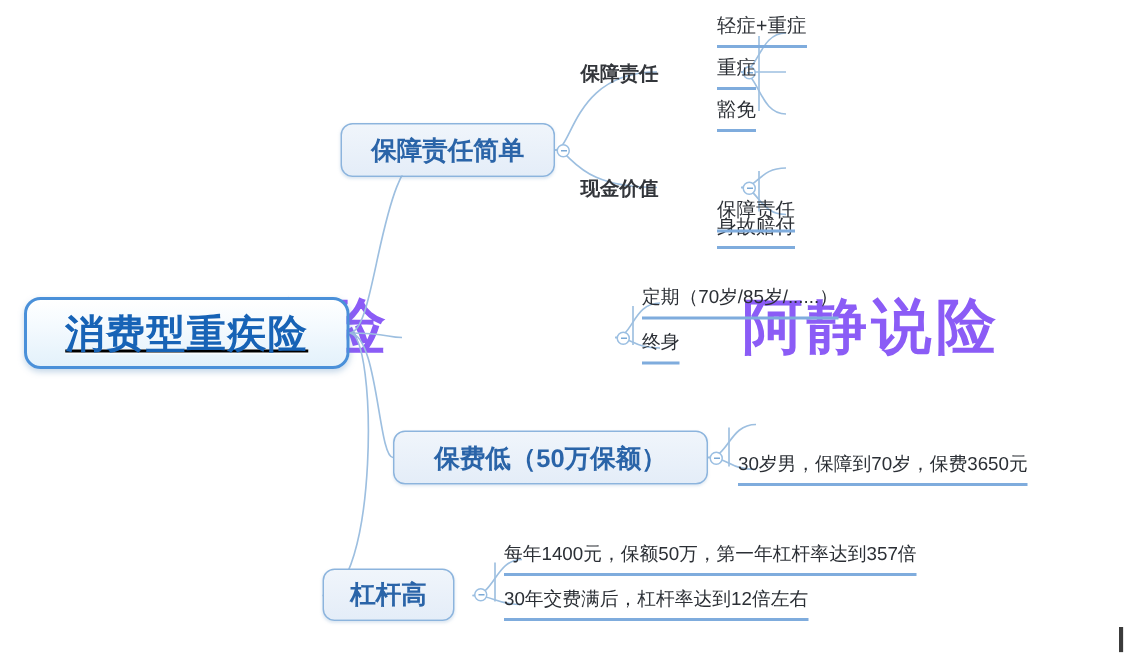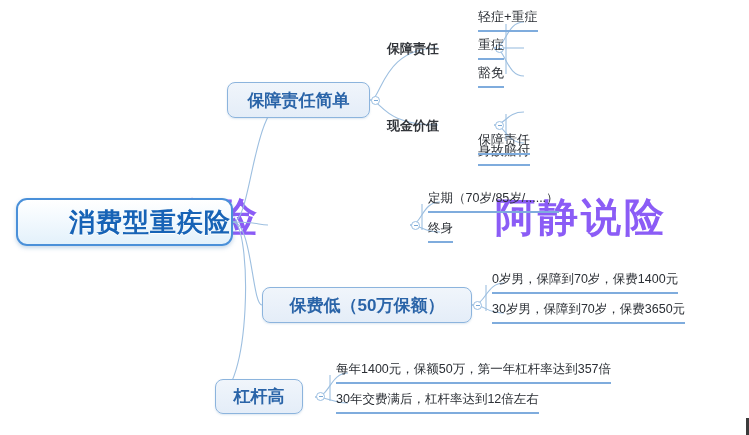--- a/index.html
+++ b/index.html
@@ -35,21 +35,22 @@
   
   .node-root {
     position: absolute;
     box-sizing: border-box;
     border: 2px solid #4a90d9;
     border-radius: 11px;
     background: linear-gradient(180deg, #ffffff 0%, #f4fafe 40%, #e3f1fb 100%);
     box-shadow: 0 2px 4px rgba(90,140,190,0.35);
     display: flex;
     align-items: center;
-    justify-content: flex-end;
+    justify-content: center;
+    text-decoration: underline;
   }
   .node-root .label {
     color: #1763b6;
     font-size: 26px;
     font-weight: 700;
     letter-spacing: 1px;
     white-space: nowrap;
     text-shadow: 0 1px 0 rgba(255,255,255,0.9);
   }
   
@@ -180,21 +181,20 @@
   <div class="toggle" style="left:411px; top:221px;"></div>
 
   <div class="node-leaf small" style="left:428px; top:190px;">定期（70岁/85岁/......）</div>
   <div class="node-leaf small" style="left:428px; top:220px;">终身</div>
 
   <div class="node-main" style="left:262px; top:287px; width:210px; height:36px;">
     <span class="label">保费低（50万保额）</span>
   </div>
   <div class="toggle" style="left:473px; top:301px;"></div>
 
-  <div class="node-leaf small" style="left:492px; top:271px;">0岁男，保障到70岁，保费1400元</div>
   <div class="node-leaf small" style="left:492px; top:301px;">30岁男，保障到70岁，保费3650元</div>
 
   <div class="node-main" style="left:215px; top:379px; width:88px; height:35px;">
     <span class="label">杠杆高</span>
   </div>
   <div class="toggle" style="left:316px; top:392px;"></div>
 
   <div class="node-leaf small" style="left:336px; top:361px;">每年1400元，保额50万，第一年杠杆率达到357倍</div>
   <div class="node-leaf small" style="left:336px; top:391px;">30年交费满后，杠杆率达到12倍左右</div>
 

